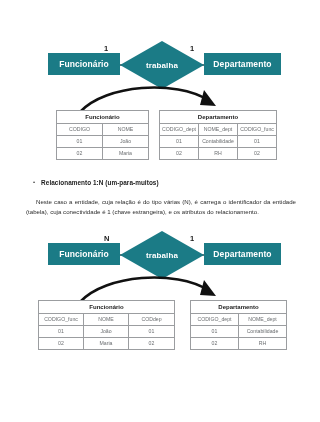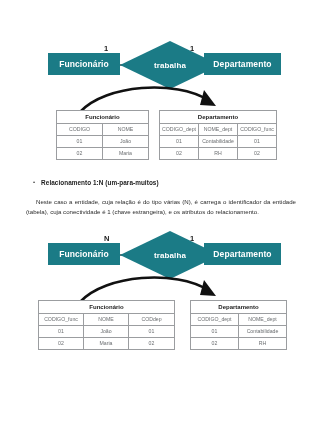--- a/index.html
+++ b/index.html
@@ -52,21 +52,20 @@
   }
   .entity.left  { left: 48px;  width: 72px; }
   .entity.right { left: 204px; width: 77px; }
 
   .diamond-wrap {
     position: absolute;
     left: 120px;
     top: -1px;
     width: 84px;
     height: 48px;
-    padding-left: 16px;
   }
   .diamond {
     position: absolute;
     inset: 0;
     background: #1b7b86;
     clip-path: polygon(50% 0%, 100% 50%, 50% 100%, 0% 50%);
   }
   .diamond-label {
     position: absolute;
     inset: 0;

